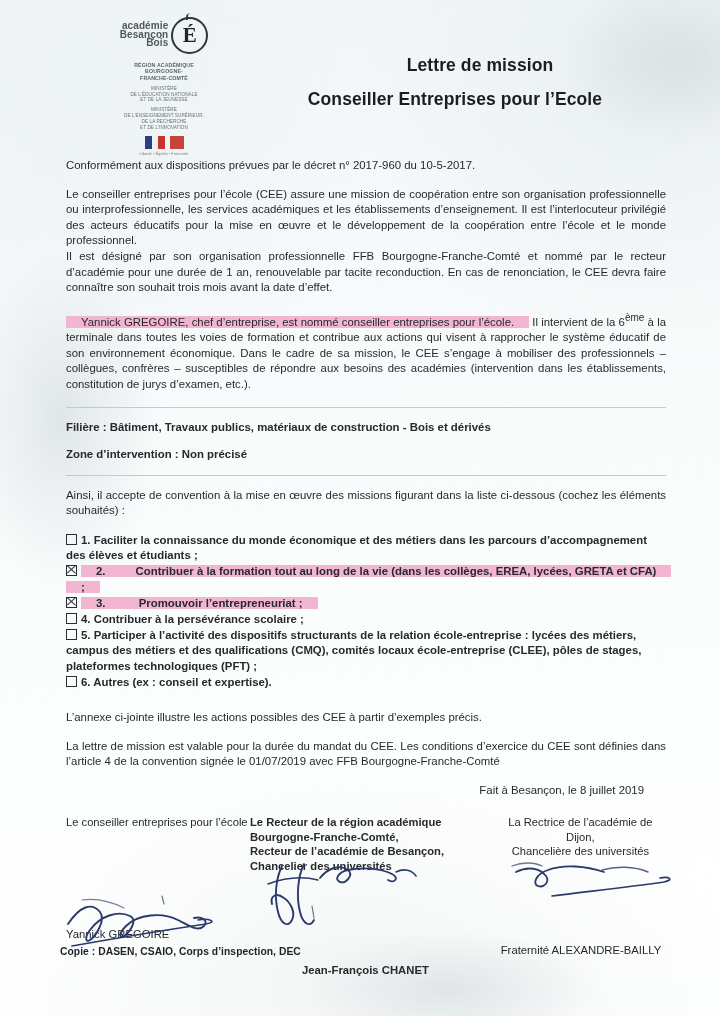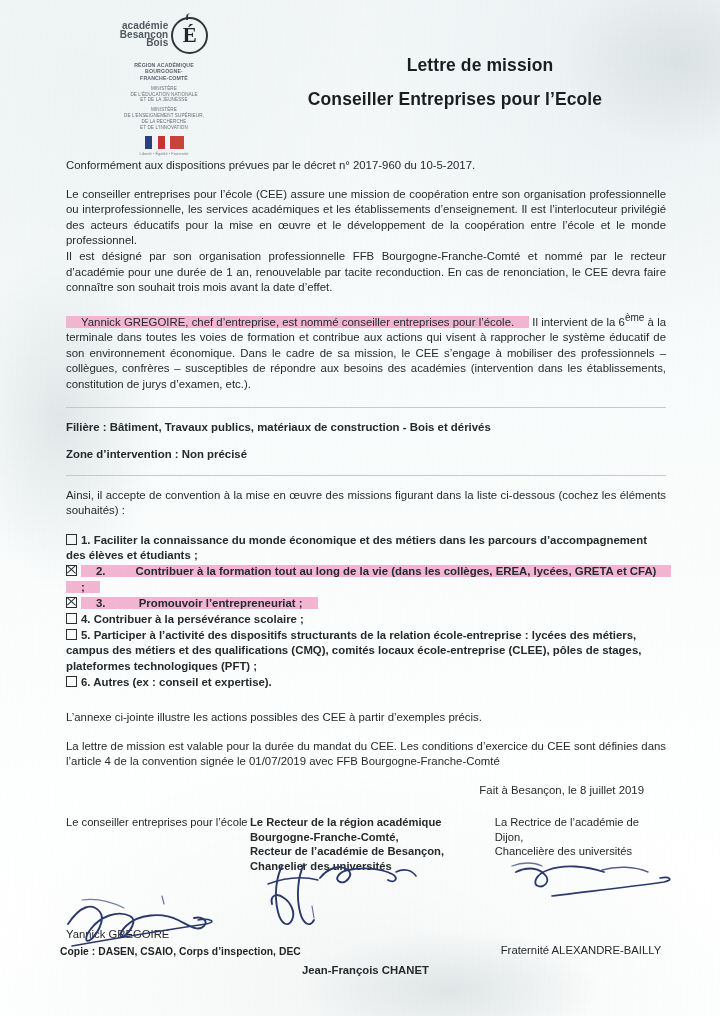--- a/index.html
+++ b/index.html
@@ -384,21 +384,21 @@
       </div>
 
       <div class="sign-col sign-col-2">
         <div class="sign-head" style="white-space:pre-line;">Le Recteur de la région académique Bourgogne-Franche-Comté,
 Recteur de l’académie de Besançon,
 Chancelier des universités</div>
         <div class="sign-name name-rect">Jean-François CHANET</div>
       </div>
 
       <div class="sign-col sign-col-3">
-        <div class="sign-head" style="white-space:pre-line;">La Rectrice de l’académie de Dijon,
+        <div class="sign-head" style="white-space:pre-line;text-align:center;">La Rectrice de l’académie de Dijon,
 Chancelière des universités</div>
         <div class="sign-name name-dijon">Fraternité ALEXANDRE-BAILLY</div>
       </div>
     </div>
   </div>
 
   <div class="ink ink-1">
     <svg width="190" height="60" viewBox="0 0 190 60">
       <path d="M2 28 C 14 10, 26 6, 34 16 C 40 24, 30 40, 24 44 C 20 47, 18 42, 24 34 C 34 20, 52 14, 64 20 C 72 24, 64 36, 58 40 C 54 43, 52 38, 60 30 C 72 18, 96 16, 112 24 C 124 30, 132 36, 138 30 C 143 25, 136 20, 128 22" stroke-width="1.9"></path>
       <path d="M6 50 C 40 44, 86 36, 140 28 C 152 26, 144 22, 132 24" stroke-width="1.5"></path>

